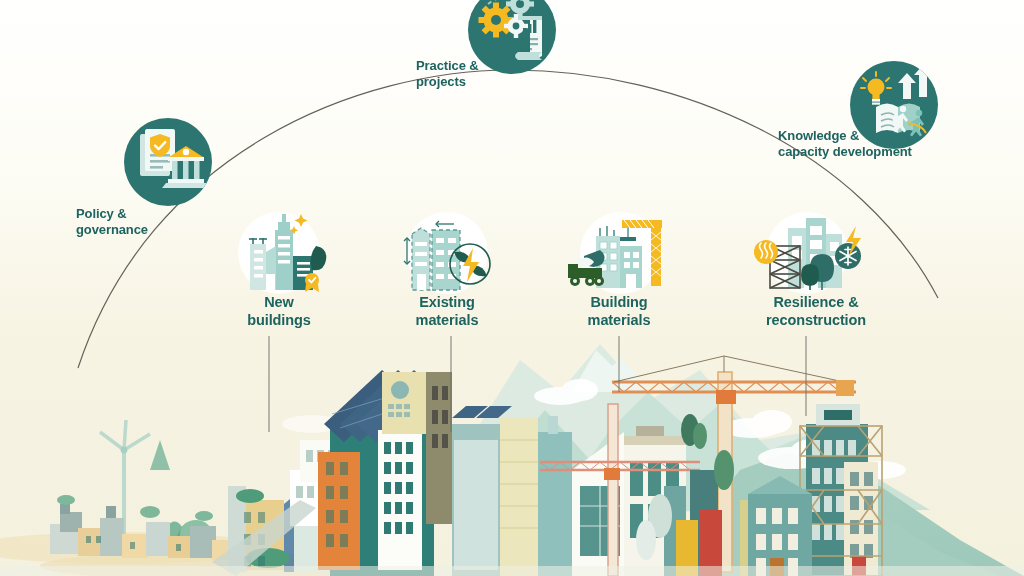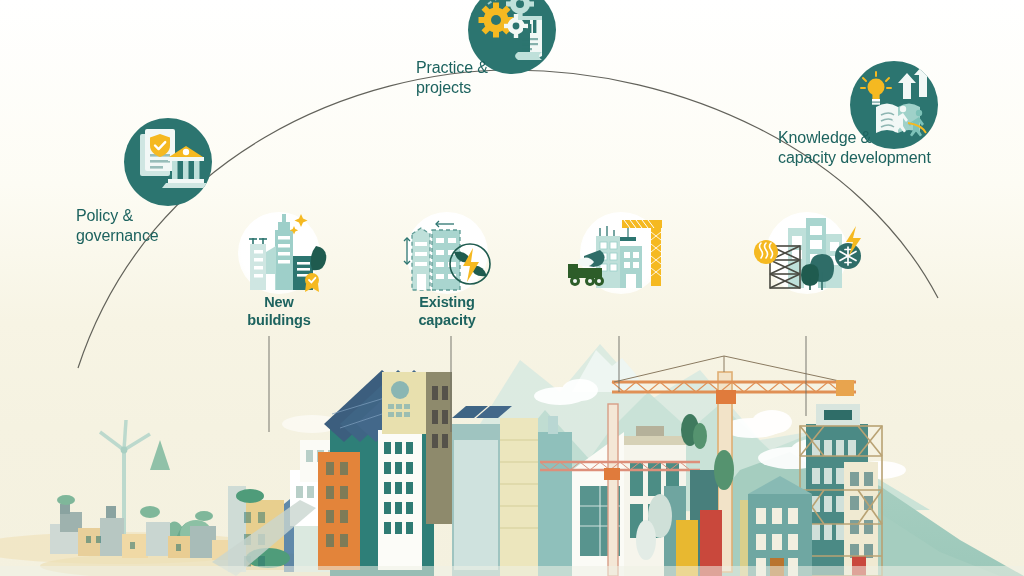--- a/index.html
+++ b/index.html
@@ -17,22 +17,22 @@
 
   
   .node{position:absolute;}
   .node .disc{
     position:absolute;border-radius:50%;
     background:#2c7570;overflow:hidden;
   }
   .node .caption{
     position:absolute;
     color:#1d635f;
-    font-weight:400;
-    font-size:16px;
+    font-weight:700;
+    font-size:13px;
     line-height:1.22;
     white-space:pre-line;
     letter-spacing:-0.1px;
   }
 
   
   .theme{position:absolute;}
   .theme .halo{
     position:absolute;border-radius:50%;
     background:radial-gradient(circle at 50% 45%,#ffffff 0%,#ffffff 62%,#fbfaf0 100%);
@@ -606,21 +606,21 @@
         <line x1="44" y1="16" x2="62" y2="16"></line>
         <path d="M 47 13 l -3 3 l 3 3"></path>
       </g>
 
       <circle cx="78" cy="56" r="20" fill="none" stroke="#1f5b4f" stroke-width="1.6"></circle>
       <path d="M 62 44 q 14 -2 17 10 q -13 3 -17 -10 z" fill="#1f5b4f"></path>
       <path d="M 95 68 q -14 2 -17 -10 q 13 -3 17 10 z" fill="#1f5b4f"></path>
       <path d="M 81 40 l -10 18 h 7 l -3 16 l 12 -20 h -8 z" fill="#f5b921"></path>
     </svg>
     <div class="tlabel" style="left:-20px;top:82px;width:150px;">Existing
-capacity</div>
+materials</div>
   </div>
 
   <div class="theme" style="left:566px;top:212px;width:110px;height:116px;">
     <div class="halo" style="left:14px;top:0;width:82px;height:82px;"></div>
     <svg class="icon-svg" viewBox="0 0 110 92" width="110" height="92" style="left:0;top:-6px;">
 
       <rect x="30" y="30" width="24" height="52" fill="#bfe0da"></rect>
       <g fill="#ffffff" stroke="#9acfc8" stroke-width="0.8">
         <rect x="34" y="36" width="7" height="7"></rect>
           <rect x="44" y="36" width="7" height="7"></rect>
@@ -669,20 +669,22 @@
       <path d="M 12 54 q 10 -6 16 2 q -6 8 -16 2 z" fill="#f2f8f6"></path>
       <path d="M 2 62 h 34 v 10 h -34 z" fill="#2d5d29"></path>
       <path d="M 2 58 h 10 v 6 h -10 z" fill="#2d5d29"></path>
       <circle cx="9" cy="75" r="5" fill="#2d5d29"></circle>
         <circle cx="9" cy="75" r="2" fill="#f2f8f6"></circle>
       <circle cx="24" cy="75" r="5" fill="#2d5d29"></circle>
         <circle cx="24" cy="75" r="2" fill="#f2f8f6"></circle>
       <circle cx="33" cy="75" r="5" fill="#2d5d29"></circle>
         <circle cx="33" cy="75" r="2" fill="#f2f8f6"></circle>
     </svg>
+    <div class="tlabel" style="left:-22px;top:82px;width:150px;">Building
+materials</div>
   </div>
 
   <div class="theme" style="left:748px;top:212px;width:120px;height:116px;">
     <div class="halo" style="left:18px;top:0;width:82px;height:82px;"></div>
     <svg class="icon-svg" viewBox="0 0 120 92" width="120" height="92" style="left:0;top:-6px;">
 
       <rect x="40" y="22" width="18" height="60" fill="#bfe0da"></rect>
       <rect x="58" y="12" width="20" height="70" fill="#a9d5cf"></rect>
       <rect x="78" y="28" width="16" height="54" fill="#bfe0da"></rect>
       <g fill="#ffffff">
@@ -724,15 +726,17 @@
       <g stroke="#ffffff" stroke-width="1.7" stroke-linecap="round">
         <line x1="100" y1="41" x2="100" y2="59"></line>
         <line x1="92" y1="45.5" x2="108" y2="54.5"></line>
         <line x1="92" y1="54.5" x2="108" y2="45.5"></line>
         <line x1="97" y1="43.5" x2="103" y2="43.5"></line>
           <line x1="97" y1="56.5" x2="103" y2="56.5"></line>
       </g>
 
       <path d="M 108 20 l -10 16 h 7 l -4 14 l 12 -18 h -8 z" fill="#f5b921"></path>
     </svg>
+    <div class="tlabel" style="left:-12px;top:82px;width:160px;">Resilience &amp;
+reconstruction</div>
   </div>
 
 </div>
 
 </body></html>

